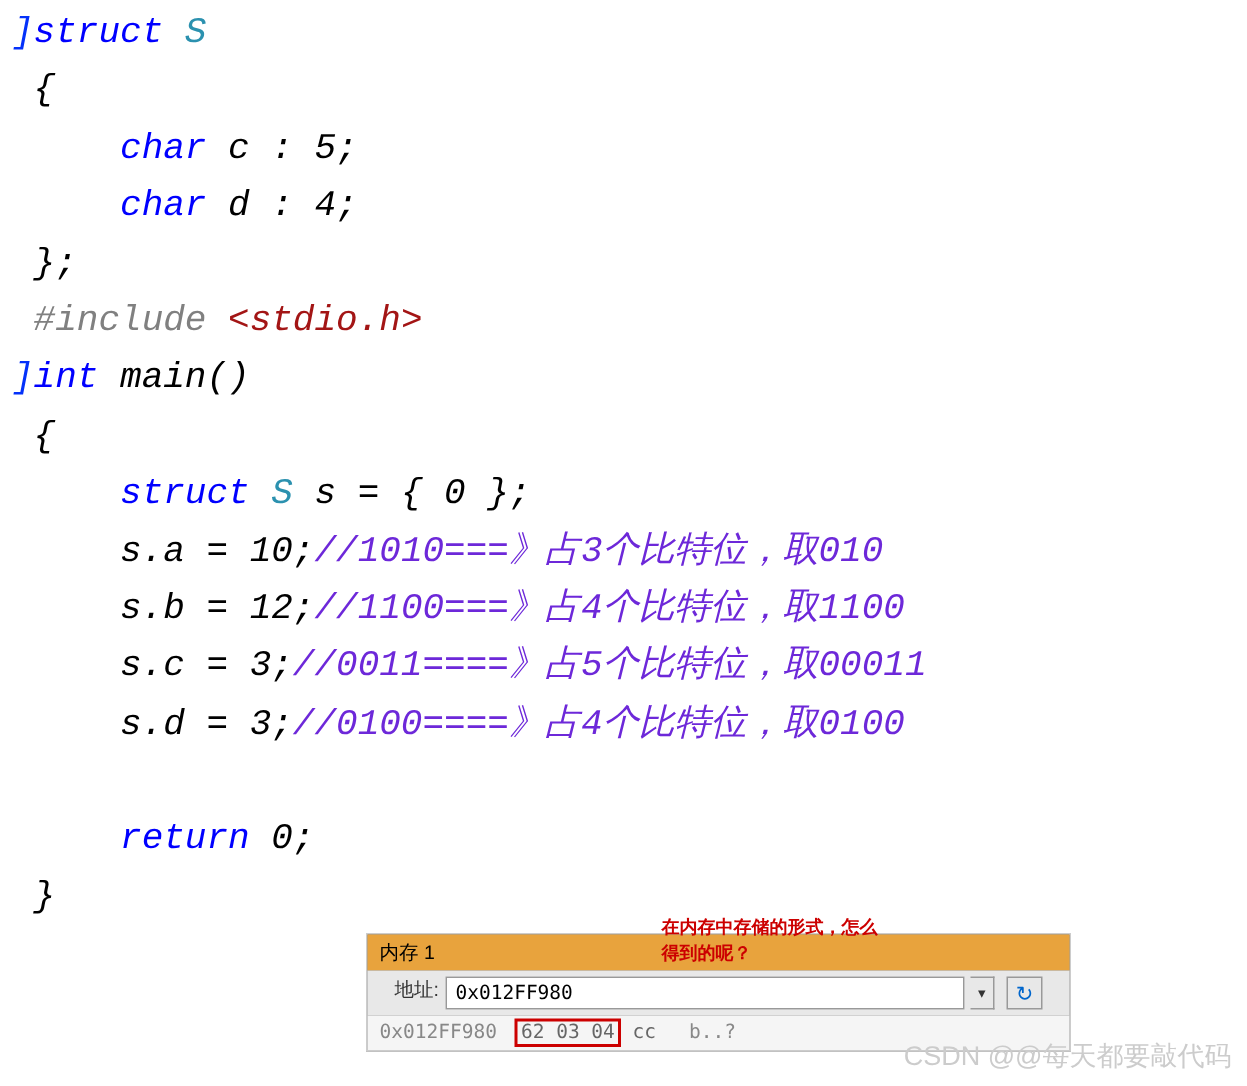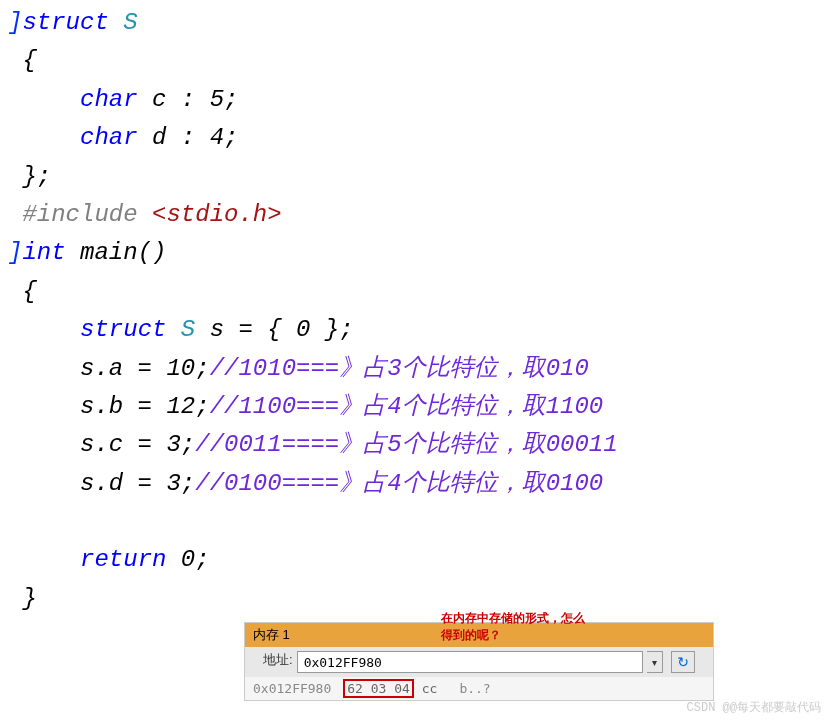--- a/index.html
+++ b/index.html
@@ -119,23 +119,23 @@
       color: #cc0000;
       font-family: 'SimSun', serif;
       font-weight: bold;
       line-height: 1.4;
     }
     
     .watermark {
       position: absolute;
       right: 10px;
       bottom: 8px;
-      font-size: 12px;
+      font-size: 18px;
       color: #ccc;
-      font-family: Liberation Mono, monospace;
+      font-family: Liberation Sans, sans-serif;
     }
   </style>
 </head>
 <body>
 
 <div class="code-area">
   <div class="line"><span class="bracket">]</span><span class="keyword">struct</span><span class="black"> </span><span class="classname">S</span></div>
   <div class="line"><span class="black"> {</span></div>
   <div class="line"><span class="black">     </span><span class="keyword">char</span><span class="black"> c : 5;</span></div>
   <div class="line"><span class="black">     </span><span class="keyword">char</span><span class="black"> d : 4;</span></div>

